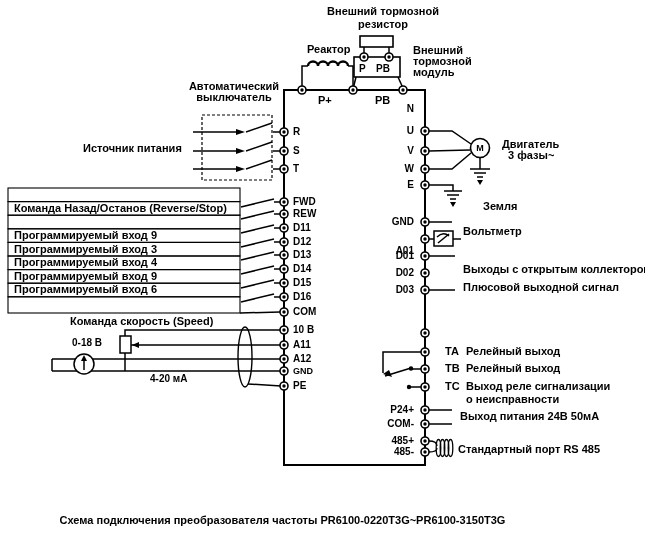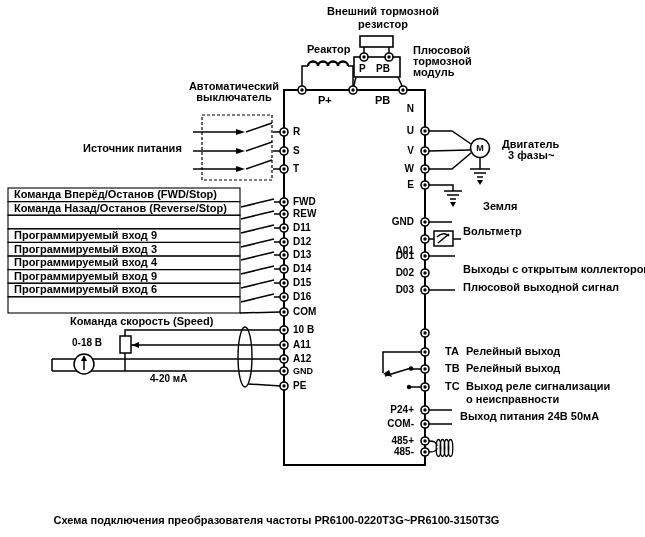--- a/index.html
+++ b/index.html
@@ -207,36 +207,35 @@
     <use href="#term" transform="translate(425,410)"></use>
         <use href="#term" transform="translate(425,424)"></use>
     <use href="#term" transform="translate(425,441)"></use>
         <use href="#term" transform="translate(425,452)"></use>
   </g>
 </svg>
 
 <span class="lb t11 ctr" style="left:318px;top:6px;width:130px">Внешний тормозной</span>
 <span class="lb t11 ctr" style="left:318px;top:19px;width:130px">резистор</span>
 <span class="lb t11" style="left:307px;top:44px">Реактор</span>
-<span class="lb t11" style="left:413px;top:45px">Плюсовой</span>
+<span class="lb t11" style="left:413px;top:45px">Внешний</span>
 <span class="lb t11" style="left:413px;top:56px">тормозной</span>
 <span class="lb t11" style="left:413px;top:67px">модуль</span>
 <span class="lb t10" style="left:359px;top:64px">P</span>
 <span class="lb t10" style="left:376px;top:64px">PB</span>
 <span class="lb t11" style="left:318px;top:95px">P+</span>
 <span class="lb t11" style="left:375px;top:95px">PB</span>
 
 <span class="lb t11 ctr" style="left:176px;top:81px;width:116px">Автоматический</span>
 <span class="lb t11 ctr" style="left:176px;top:92px;width:116px">выключатель</span>
 <span class="lb t11" style="left:83px;top:143px">Источник питания</span>
 <span class="lb t10" style="left:293px;top:127px">R</span>
 <span class="lb t10" style="left:293px;top:146px">S</span>
 <span class="lb t10" style="left:293px;top:164px">T</span>
 
-<span class="lb t11" style="left:14px;top:189px">Команда Вперёд/Останов (FWD/Stop)</span>
 <span class="lb t11" style="left:14px;top:203px">Команда Назад/Останов (Reverse/Stop)</span>
 <span class="lb t11" style="left:14px;top:230px">Программируемый вход 9</span>
 <span class="lb t11" style="left:14px;top:244px">Программируемый вход 3</span>
 <span class="lb t11" style="left:14px;top:257px">Программируемый вход 4</span>
 <span class="lb t11" style="left:14px;top:271px">Программируемый вход 9</span>
 <span class="lb t11" style="left:14px;top:284px">Программируемый вход 6</span>
 
 <span class="lb t10" style="left:293px;top:197px">FWD</span>
 <span class="lb t10" style="left:293px;top:209px">REW</span>
 <span class="lb t10" style="left:293px;top:223px">D11</span>
@@ -281,16 +280,17 @@
 <span class="lb t11" style="left:466px;top:363px">Релейный выход</span>
 <span class="lb t11" style="left:445px;top:381px">TC</span>
 <span class="lb t11" style="left:466px;top:381px">Выход реле сигнализации</span>
 <span class="lb t11" style="left:466px;top:394px">о неисправности</span>
 
 <span class="lb t10 ra" style="right:231px;top:405px">P24+</span>
 <span class="lb t10 ra" style="right:231px;top:419px">COM-</span>
 <span class="lb t11" style="left:460px;top:411px">Выход питания 24В 50мА</span>
 <span class="lb t10 ra" style="right:231px;top:436px">485+</span>
 <span class="lb t10 ra" style="right:231px;top:447px">485-</span>
-
-<span class="lb t11 ctr" style="left:10px;top:515px;width:533px">Схема подключения преобразователя частоты PR6100-0220T3G~PR6100-3150T3G</span>
+<span class="lb t11" style="left:458px;top:444px">Стандартный порт RS 485</span>
+
+<span class="lb t11 ctr" style="left:16px;top:515px;width:533px">Схема подключения преобразователя частоты PR6100-0220T3G~PR6100-3150T3G</span>
 
 </div>
 
 </body></html>

